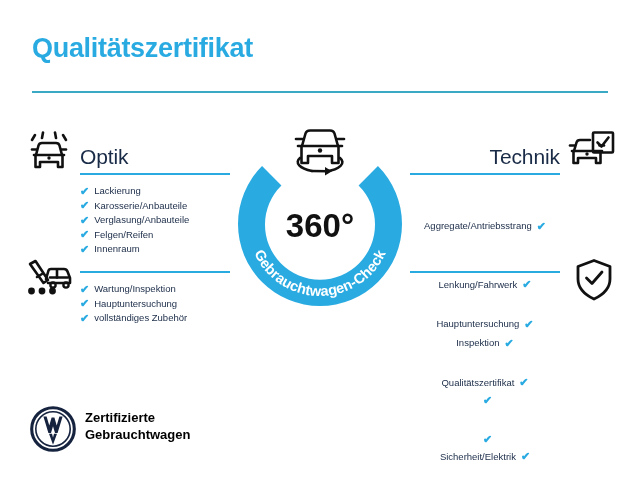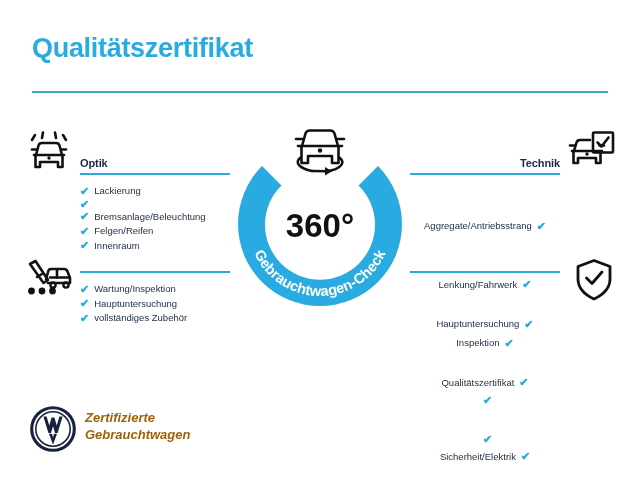--- a/index.html
+++ b/index.html
@@ -46,22 +46,22 @@
   
   .block { position: absolute; }
 
   .head-row {
     position: relative;
     height: 26px;
   }
   .head-title {
     position: absolute;
     bottom: 0;
-    font-size: 11px;
-    font-weight: bold;
+    font-size: 21px;
+    font-weight: normal;
     color: #1a2b47;
     white-space: nowrap;
     letter-spacing: -0.1px;
   }
   .left .head-title { left: 0; }
   .right .head-title { right: 0; margin-top: 18px; }
 
   .head-rule {
     height: 2px;
     background: #29abe2;
@@ -123,23 +123,22 @@
     width: 46px;
     height: 46px;
   }
   .footer-text {
     position: absolute;
     left: 85px;
     top: 409px;
     font-size: 13px;
     font-weight: bold;
     line-height: 17px;
-    color: #a16207;
+    color: #000000;
     white-space: nowrap;
-    font-style: italic;
   }
 </style>
 </head>
 <body>
 
 <div class="page">
 
   <div class="title">Qualitätszertifikat</div>
   <div class="title-rule"></div>
 
@@ -216,24 +215,25 @@
       <div class="head-title">Optik</div>
     </div>
     <div class="head-rule"></div>
     <ul class="items">
       <li class="item">
           <span class="check">✔</span>
           <span>Lackierung</span>
         </li>
       <li class="item">
           <span class="check">✔</span>
-        </li>
-      <li class="item">
-          <span class="check">✔</span>
-          <span>Bremsanlage/Beleuchtung</span>
+          <span>Karosserie/Anbauteile</span>
+        </li>
+      <li class="item">
+          <span class="check">✔</span>
+          <span>Verglasung/Anbauteile</span>
         </li>
       <li class="item">
           <span class="check">✔</span>
           <span>Felgen/Reifen</span>
         </li>
       <li class="item">
           <span class="check">✔</span>
           <span>Innenraum</span>
         </li>
     </ul>

